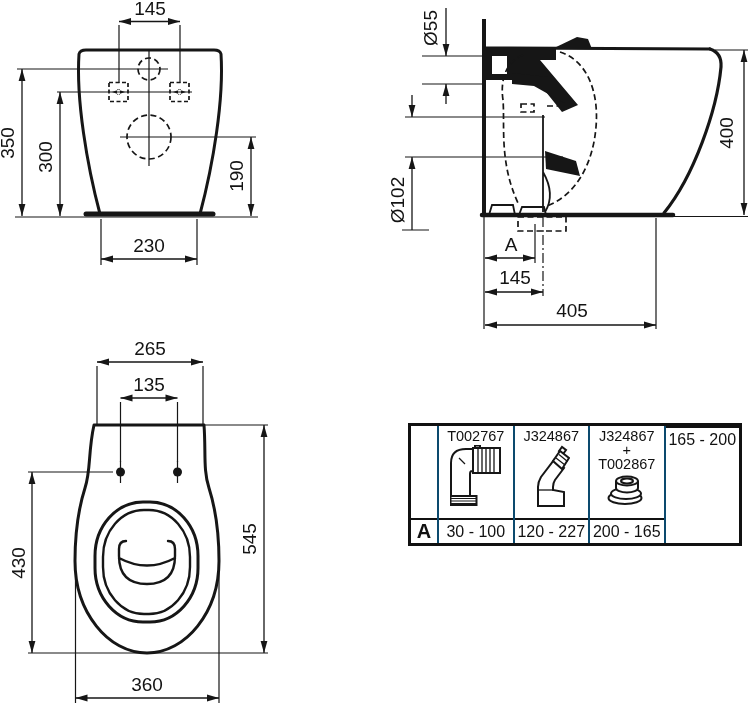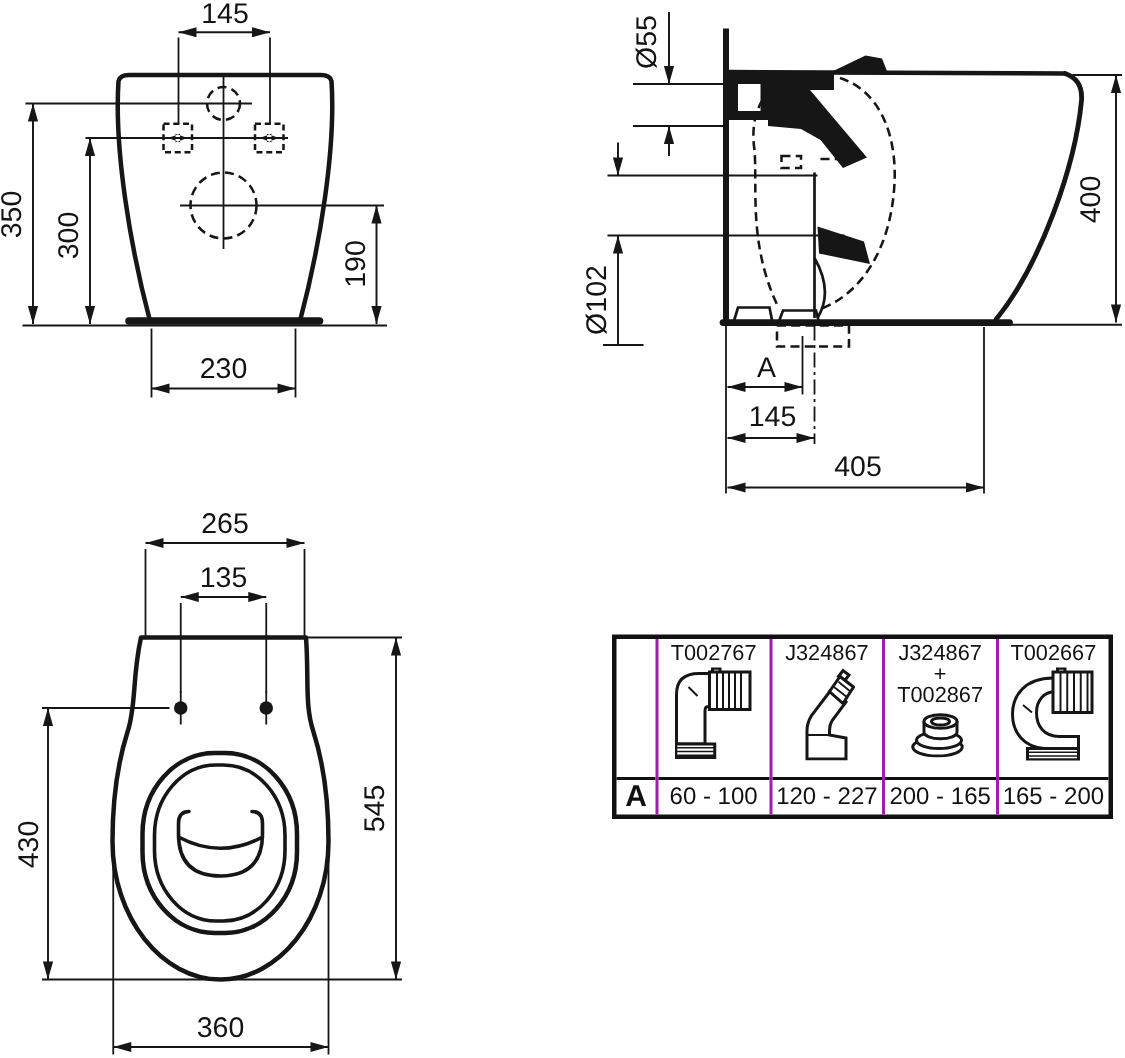--- a/index.html
+++ b/index.html
@@ -12,21 +12,21 @@
   .med  {fill:none;stroke:#161616;stroke-width:1.8;}
   .dim  {fill:none;stroke:#161616;stroke-width:1.3;}
   .dash {fill:none;stroke:#161616;stroke-width:1.7;stroke-dasharray:6 3.5;}
   .dashsq{fill:none;stroke:#161616;stroke-width:1.7;stroke-dasharray:4 2.5;}
   .cdash{fill:none;stroke:#161616;stroke-width:1.2;stroke-dasharray:10 3 2 3;}
   .blk  {fill:#161616;stroke:none;}
   .dlab {font-size:19px;fill:#131313;text-anchor:middle;}
   
   .fitting-table{position:absolute;left:408px;top:423px;width:334px;height:123px;
     border:3px solid #111;display:flex;box-sizing:border-box;background:#fff;color:#111;}
-  .ft-col{flex:1;display:flex;flex-direction:column;border-left:2px solid #a21caf;min-width:0;}
+  .ft-col{flex:1;display:flex;flex-direction:column;border-left:2px solid #0c4a6e;min-width:0;}
   .ft-colA{flex:0 0 26px;border-left:none;}
   .ft-top{flex:1;display:flex;flex-direction:column;align-items:center;padding-top:3px;overflow:hidden;}
   .ft-bot{flex:0 0 23px;border-top:2px solid #111;display:flex;align-items:center;
           justify-content:center;font-size:16px;white-space:nowrap;}
   .ft-rowlabel{font-weight:bold;font-size:20px;}
   .code{font-size:14.5px;line-height:14px;text-align:center;white-space:nowrap;}
   .icon{margin-top:2px;}
   .icon *{stroke:#161616;}
 </style>
 </head>
@@ -133,21 +133,21 @@
       <svg class="icon" width="52" height="62" viewBox="0 0 52 62" fill="#fff" stroke-width="2">
         <path d="M1,51 V18 Q1,4 16,4 L23,4 V26 L22,26 Q20,26 20,29 V51 Z"></path>
         <rect x="25" y="0.5" width="5" height="4"></rect>
         <rect x="23" y="3" width="27" height="25"></rect>
         <path d="M28,3 V28 M32,3 V28 M36,3 V28 M40,3 V28 M44,3 V28" stroke-width="1.3" fill="none"></path>
         <rect x="0.5" y="51" width="26" height="9"></rect>
         <path d="M1,53.5 H26 M1,56 H26 M1,58.5 H26" stroke-width="1.1" fill="none"></path>
         <path d="M9,13 L15,19" stroke-width="1.3" fill="none"></path>
       </svg>
     </div>
-    <div class="ft-bot">60 - 100</div>
+    <div class="ft-bot">30 - 100</div>
   </div>
 
   <div class="ft-col">
     <div class="ft-top">
       <div class="code">J324867</div>
       <svg class="icon" width="38" height="62" viewBox="0 0 38 62" fill="#fff" stroke-width="2">
         <polygon points="27,6 30,2 34,5 31,9"></polygon>
         <path d="M6,61 V42 Q6,37 9,32 L22,15 L32,23 L23,35 Q21,38 21,42 V45 L32,47 V61 Z"></path>
         <polygon points="21,16 28,6 37,13 30,24"></polygon>
         <path d="M24,13 L33,20 M27,9.5 L35.5,16.5" stroke-width="1.2" fill="none"></path>
@@ -167,28 +167,16 @@
         <ellipse cx="21" cy="20.5" rx="15" ry="5.5"></ellipse>
         <path d="M11,8 V15 A11,4.5 0 0 0 33,15 V8"></path>
         <ellipse cx="22" cy="8" rx="11" ry="4.5"></ellipse>
         <ellipse cx="22" cy="8" rx="6" ry="2.4"></ellipse>
       </svg>
     </div>
     <div class="ft-bot">200 - 165</div>
   </div>
 
   <div class="ft-col">
-    <div class="ft-top">
-      <div class="code">T002667</div>
-      <svg class="icon" width="58" height="62" viewBox="0 0 58 62" fill="#fff" stroke-width="2">
-        <rect x="32" y="0.5" width="5" height="4"></rect>
-        <path d="M29,7 C10,7 2,19 2,31 C2,44 10,53 23,54 L46,54 L46,46 L33,46 C23,46 18,39 18,30 C18,22 23,16 31,16 L31,7 Z"></path>
-        <rect x="29" y="3" width="26" height="27"></rect>
-        <path d="M34,3 V30 M38.5,3 V30 M43,3 V30 M47.5,3 V30 M52,3 V30" stroke-width="1.3" fill="none"></path>
-        <rect x="12" y="54" width="34" height="7.5"></rect>
-        <path d="M12,56.5 H46 M12,59 H46" stroke-width="1.1" fill="none"></path>
-        <path d="M9,25 L15,30" stroke-width="1.3" fill="none"></path>
-      </svg>
-    </div>
     <div class="ft-bot">165 - 200</div>
   </div>
 </div>
 </div>
 
 </body></html>

